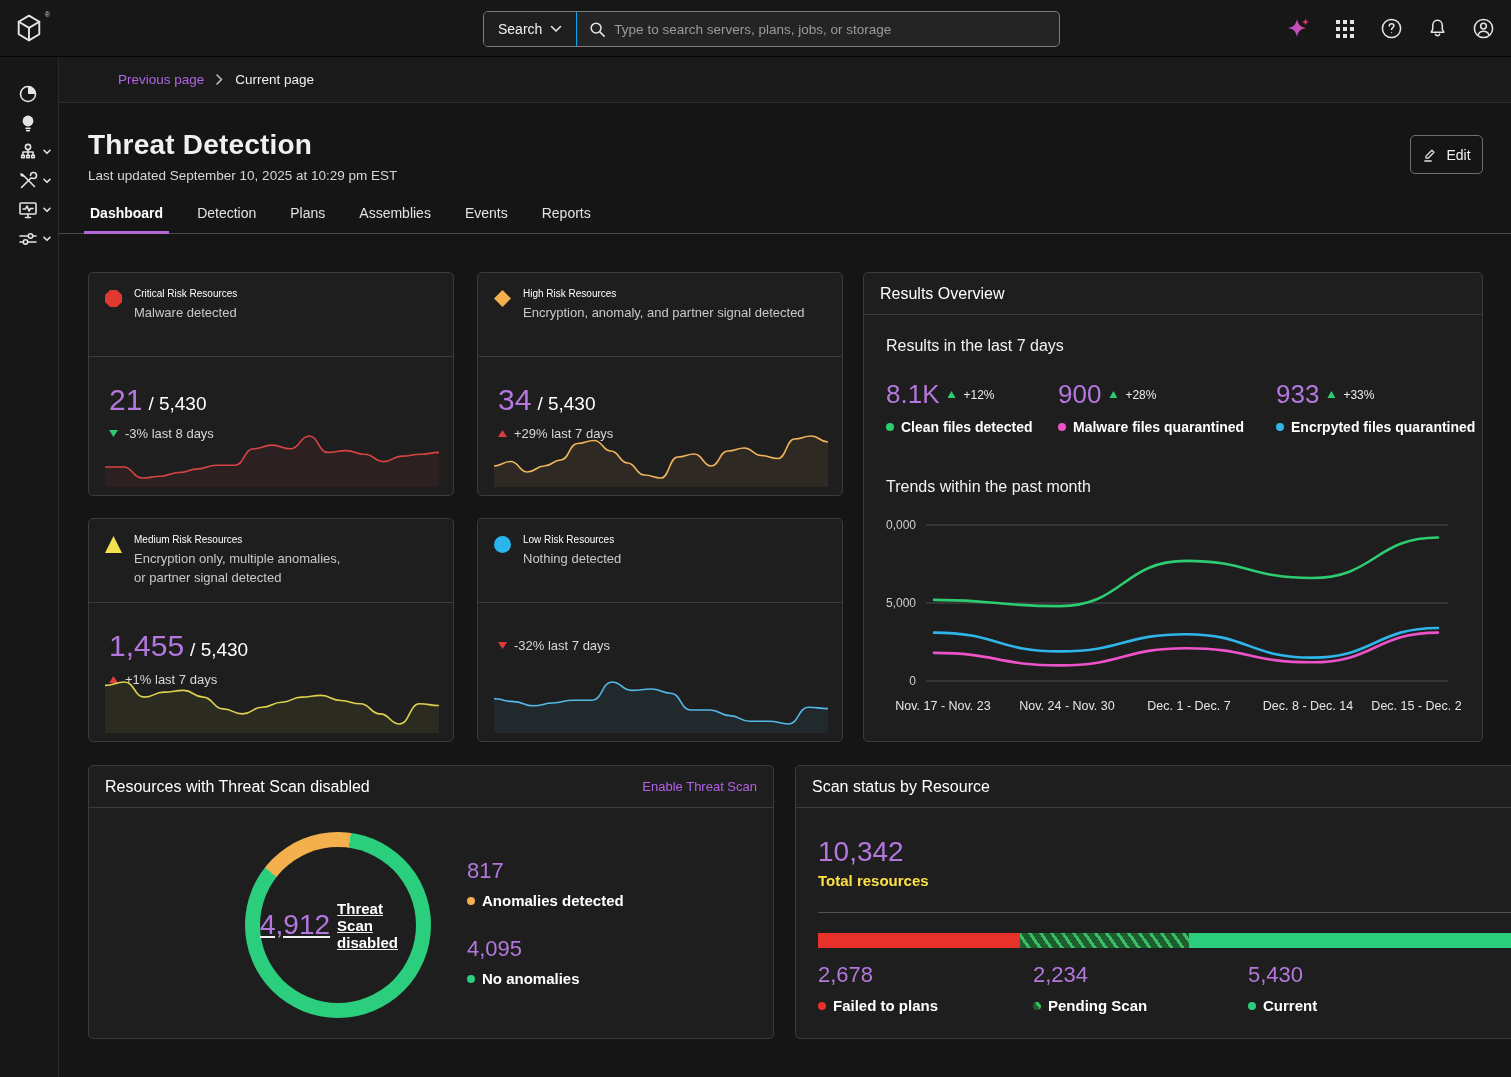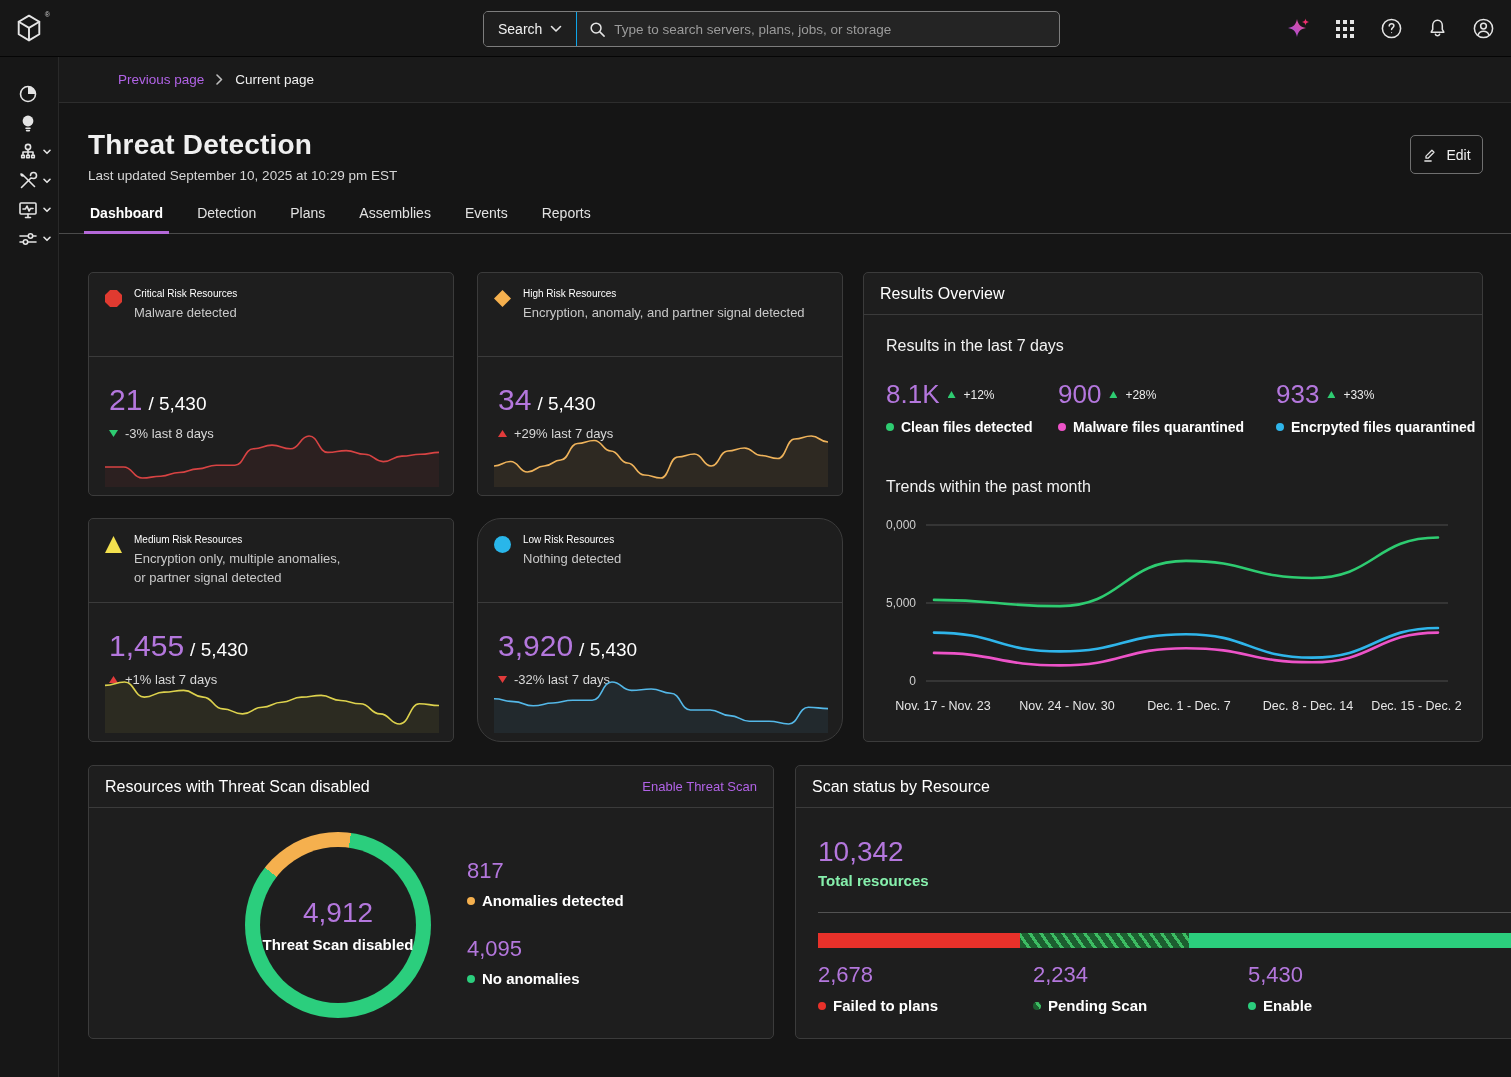--- a/index.html
+++ b/index.html
@@ -48,21 +48,21 @@
   .tab.active { font-weight:700; color:#ffffff; }
   .tab.active::after { content:""; position:absolute; left:-4px; right:-4px; bottom:-1px; height:3px; background:#b468d8; }
 
   
   .dashboard { position:relative; width:1452px; height:824px; }
   .card, .panel { position:absolute; background:#1e1e1e; border:1px solid #3b3b3b; border-radius:5px; }
 
   .card.c1 { left:29px; top:38px; width:366px; height:224px; }
   .card.c2 { left:418px; top:38px; width:366px; height:224px; }
   .card.c3 { left:29px; top:284px; width:366px; height:224px; }
-  .card.c4 { left:418px; top:284px; width:366px; height:224px;border-radius:24px; }
+  .card.c4 { left:418px; top:284px; width:366px; height:224px; }
 
   .card-head { min-height:84px; padding:15px 16px 10px; display:flex; gap:12px; border-bottom:1px solid #3b3b3b; }
   .risk-shape { width:17px; height:17px; margin-top:2px; flex:none; }
   .shape-octagon { clip-path:polygon(30% 0,70% 0,100% 30%,100% 70%,70% 100%,30% 100%,0 70%,0 30%); }
   .shape-diamond { clip-path:polygon(50% 0,100% 50%,50% 100%,0 50%); }
   .shape-triangle { clip-path:polygon(50% 0,100% 100%,0 100%); }
   .shape-circle { border-radius:50%; }
   .card-title { font-size:10px; color:#ffffff; }
   .card-desc { font-size:13px; color:#c9c9c9; margin-top:5px; line-height:1.45; white-space:pre-line; }
   .card-body { position:relative; height:138px; padding:26px 20px 0; }
@@ -93,32 +93,32 @@
   .dot { width:8px; height:8px; border-radius:50%; flex:none; }
   .ro-label { font-size:14px; font-weight:700; color:#ffffff; }
   .trends-title { position:absolute; left:22px; top:205px; font-size:16px; color:#f2f2f2; }
   .trends-chart { position:absolute; left:22px; top:240px; width:575px; height:215px; }
   .ax { fill:#cfcfcf; font-size:12px; font-family:"Liberation Sans",sans-serif; }
   .ax2 { fill:#e6e6e6; font-size:12.5px; font-family:"Liberation Sans",sans-serif; }
 
   .panel.threat { left:29px; top:531px; width:686px; height:274px; }
   .donut { position:absolute; left:156px; top:66px; width:186px; height:186px; border-radius:50%; }
   .donut-hole { position:absolute; inset:15px; border-radius:50%; background:#1e1e1e;
-                display:flex; flex-direction:column; align-items:center; justify-content:center; gap:7px; }
+                display:flex; flex-direction:row; align-items:center; justify-content:center; gap:7px;text-decoration:underline; }
   .donut-value { font-size:28px; color:#b477dd; }
   .donut-label { font-size:15px; font-weight:700; color:#ffffff; }
   .side-stat { position:absolute; left:378px; }
   .side-stat.s1 { top:92px; } .side-stat.s2 { top:170px; }
   .side-value { font-size:22px; color:#b477dd; }
   .side-label-row { display:flex; align-items:center; gap:7px; margin-top:8px; }
   .side-label { font-size:15px; font-weight:700; color:#ffffff; }
 
   .panel.scan { left:736px; top:531px; width:828px; height:274px; }
   .scan-total { position:absolute; left:22px; top:70px; font-size:28px; color:#b477dd; }
-  .scan-total-label { position:absolute; left:22px; top:106px; font-size:15px; font-weight:700; color:#86efac; }
+  .scan-total-label { position:absolute; left:22px; top:106px; font-size:15px; font-weight:700; color:#fde047; }
   .scan-divider { position:absolute; left:22px; right:22px; top:146px; border-top:1px solid #525252; }
   .bar-track { position:absolute; left:22px; right:22px; top:167px; height:15px; display:flex; }
   .bar-seg { height:100%; }
   .hatch { background:repeating-linear-gradient(55deg,#1c5e30 0 6px,#3dbd63 6px 9px); }
   .bar-stat { position:absolute; top:196px; }
   .bar-stat.b1{ left:22px; } .bar-stat.b2{ left:237px; } .bar-stat.b3{ left:452px; }
   .bar-value { font-size:22px; color:#b477dd; }
   .bar-label-row { display:flex; align-items:center; gap:7px; margin-top:9px; }
   .bar-label { font-size:15px; font-weight:700; color:#ffffff; }
 
@@ -356,21 +356,20 @@
 
     <section class="card c4">
       <div class="card-head">
         <span class="risk-shape shape-circle" style="background: rgb(41, 182, 234);"></span>
         <div>
             <div class="card-title">Low Risk Resources</div>
              <div class="card-desc">Nothing detected</div>
           </div>
       </div>
       <div class="card-body">
-        <div><span class="big-num">3,920</span><span class="big-total">/ 5,430</span></div>
         <div class="trend-row">
             <span class="tri tri-down" style="background: rgb(226, 59, 59);"></span>
             <span class="trend-text">-32% last 7 days</span>
           </div>
         <svg class="spark" preserveAspectRatio="none" viewBox="0 0 334 58">
             <path d="M0,23.8 C9.8,23.8 9.8,26.6 19.6,26.6 C29.4,26.6 29.4,30.8 39.3,30.8 C49.1,30.8 49.1,28.0 58.9,28.0 C68.8,28.0 68.8,25.2 78.6,25.2 C88.4,25.2 88.4,25.2 98.2,25.2 C108.1,25.2 108.1,7.0 117.9,7.0 C127.7,7.0 127.7,15.4 137.5,15.4 C147.3,15.4 147.3,14.0 157.2,14.0 C167.0,14.0 167.0,18.2 176.8,18.2 C186.7,18.2 186.7,35.0 196.5,35.0 C206.3,35.0 206.3,35.0 216.1,35.0 C225.9,35.0 225.9,40.6 235.8,40.6 C245.6,40.6 245.6,46.2 255.4,46.2 C265.3,46.2 265.3,46.2 275.1,46.2 C284.9,46.2 284.9,49.0 294.7,49.0 C304.5,49.0 304.5,32.2 314.4,32.2 C324.2,32.2 324.2,33.6 334,33.6 L334,58 L0,58 Z" fill="#54b8e8" opacity="0.08"></path>
             <path d="M0,23.8 C9.8,23.8 9.8,26.6 19.6,26.6 C29.4,26.6 29.4,30.8 39.3,30.8 C49.1,30.8 49.1,28.0 58.9,28.0 C68.8,28.0 68.8,25.2 78.6,25.2 C88.4,25.2 88.4,25.2 98.2,25.2 C108.1,25.2 108.1,7.0 117.9,7.0 C127.7,7.0 127.7,15.4 137.5,15.4 C147.3,15.4 147.3,14.0 157.2,14.0 C167.0,14.0 167.0,18.2 176.8,18.2 C186.7,18.2 186.7,35.0 196.5,35.0 C206.3,35.0 206.3,35.0 216.1,35.0 C225.9,35.0 225.9,40.6 235.8,40.6 C245.6,40.6 245.6,46.2 255.4,46.2 C265.3,46.2 265.3,46.2 275.1,46.2 C284.9,46.2 284.9,49.0 294.7,49.0 C304.5,49.0 304.5,32.2 314.4,32.2 C324.2,32.2 324.2,33.6 334,33.6" fill="none" stroke="#54b8e8" stroke-width="1.6"></path>
           </svg>
       </div>
     </section>
@@ -484,19 +483,19 @@
         <div class="bar-value">2,234</div>
         <div class="bar-label-row">
           <span class="dot hatch"></span>
           <span class="bar-label">Pending Scan</span>
         </div>
       </div>
       <div class="bar-stat b3">
         <div class="bar-value">5,430</div>
         <div class="bar-label-row">
           <span class="dot" style="background: rgb(43, 206, 125);"></span>
-          <span class="bar-label">Enable</span>
+          <span class="bar-label">Current</span>
         </div>
       </div>
     </section>
 
   </div>
 </main>
 
 </body></html>

